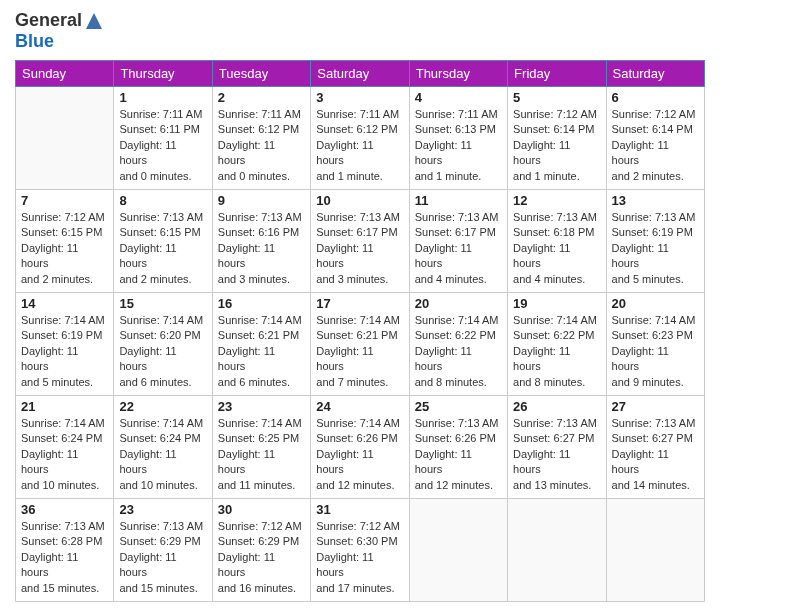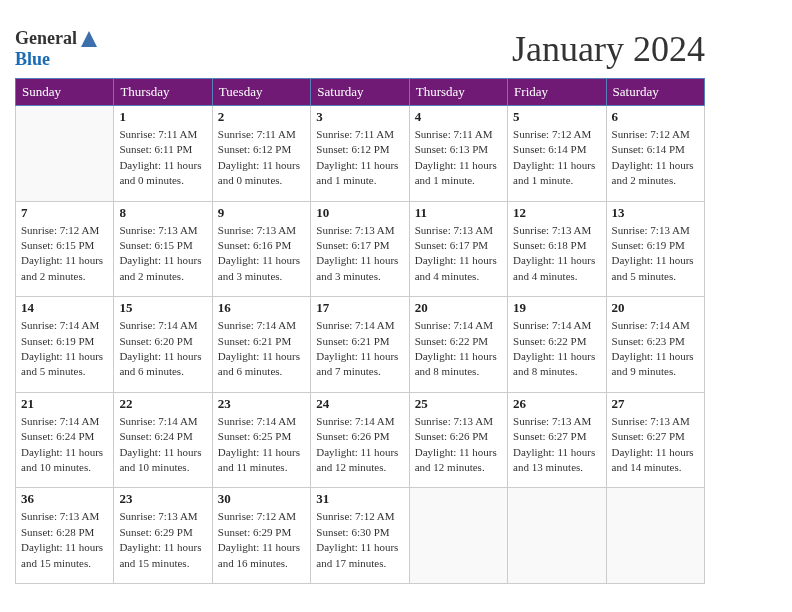--- a/index.html
+++ b/index.html
@@ -6,24 +6,23 @@
     body {
       font-family: Arial, sans-serif;
       background: #fff;
       width: 792px;
       height: 612px;
       overflow: hidden;
     }
     .page {
       width: 720px;
       height: 612px;
-      padding: 28px 15px;
+      padding: 10px 15px;
       display: flex;
       flex-direction: column;
-      font-family: Liberation Serif, serif;
     }
     .header {
       display: flex;
       justify-content: space-between;
       align-items: flex-start;
       margin-bottom: 8px;
     }
     .logo-area {
       display: flex;
       flex-direction: column;
@@ -59,21 +58,21 @@
     .subtitle {
       font-size: 14px;
       color: #555;
     }
     .calendar-table {
       width: 100%;
       border-collapse: collapse;
       flex: 1;
     }
     .calendar-table th {
-      background-color: #701a75;
+      background-color: #a21caf;
       color: white;
       text-align: left;
       padding: 5px 6px;
       font-size: 13px;
       font-weight: normal;
       border: 1px solid #5580b8;
     }
     .calendar-table td {
       border: 1px solid #ccc;
       vertical-align: top;
@@ -107,21 +106,20 @@
     <div class="logo-area">
       <div class="logo-text">
         <span class="logo-general">General</span>
         <svg class="logo-icon" viewBox="0 0 20 20">
           <polygon points="10,2 18,18 2,18" fill="#3d6fad"></polygon>
         </svg>
       </div>
       <span class="logo-blue">Blue</span>
     </div>
     <div class="title-area">
-      <div class="month-title">January 2024</div>
     </div>
   </div>
 
   <table class="calendar-table">
     <thead>
       <tr>
       <th>Sunday</th>
           <th>Thursday</th>
           <th>Tuesday</th>
           <th>Saturday</th>

